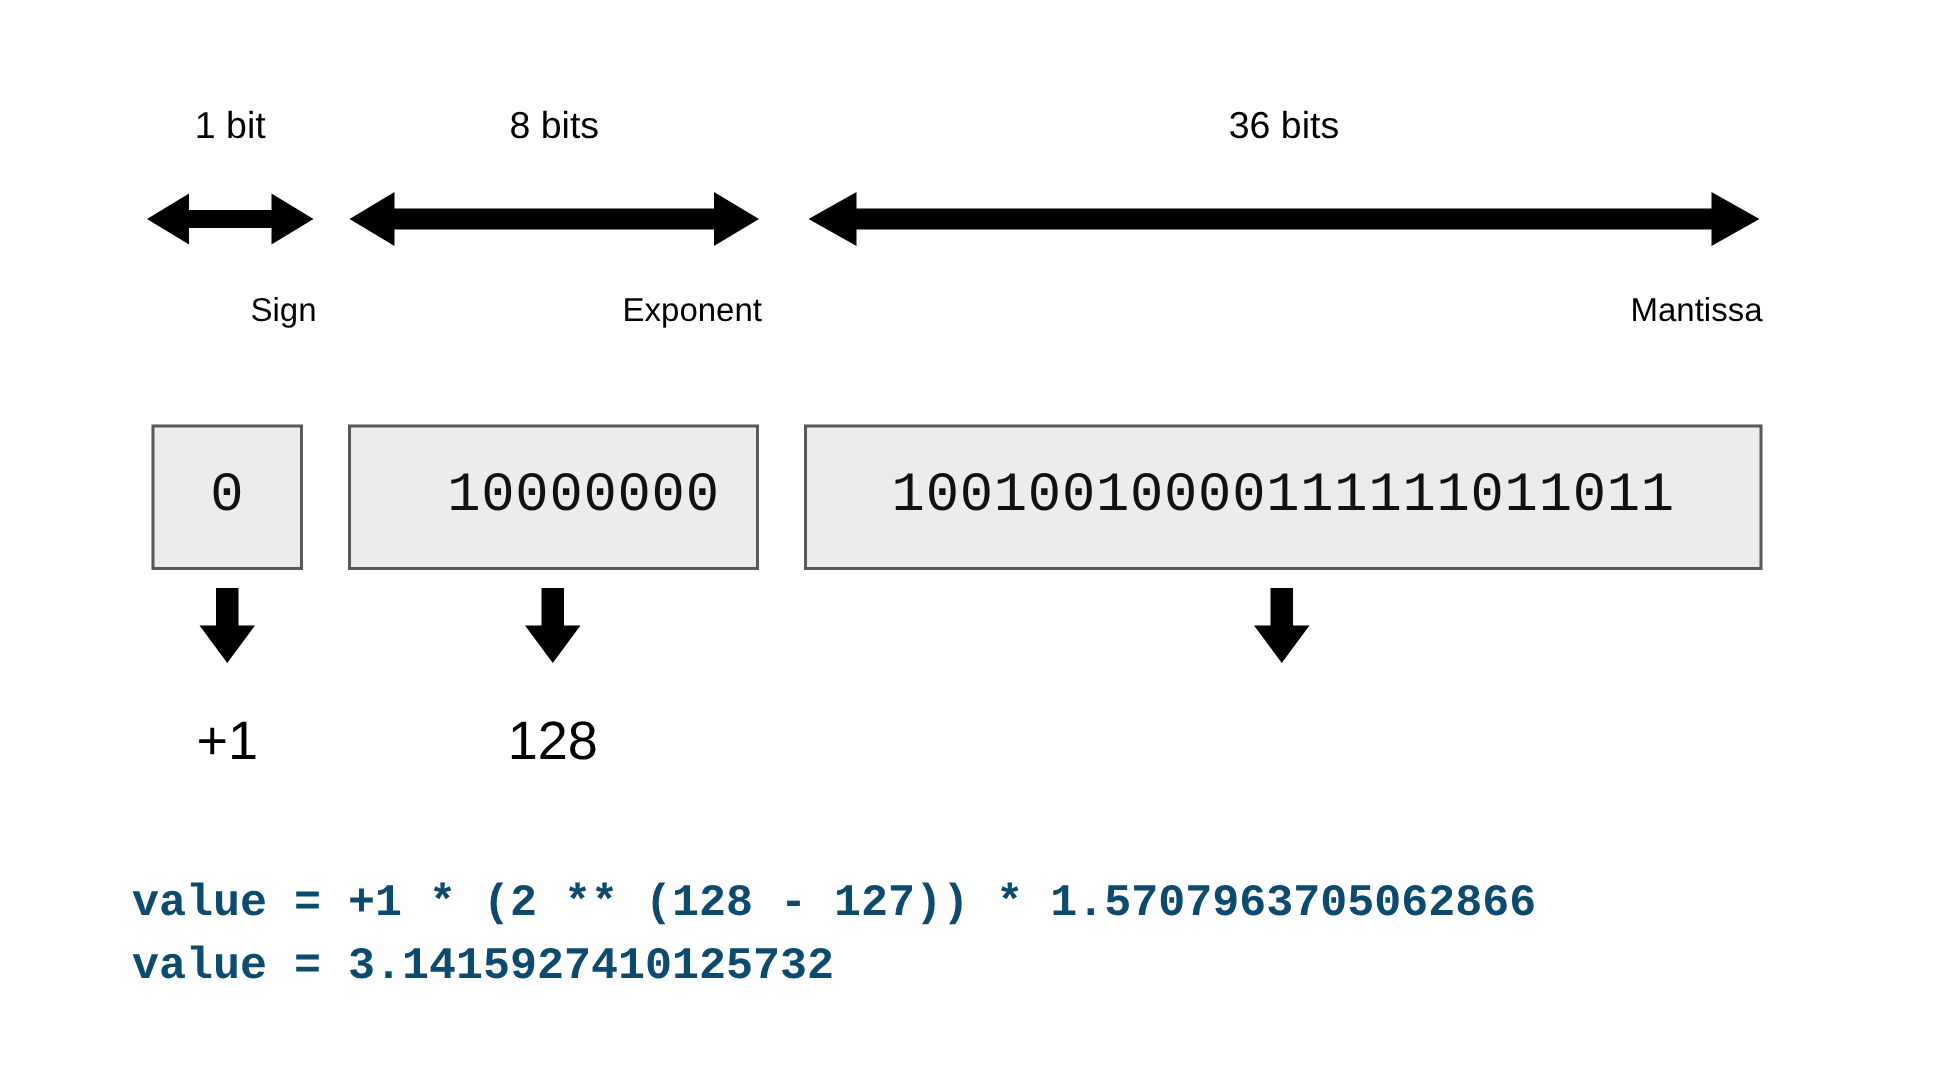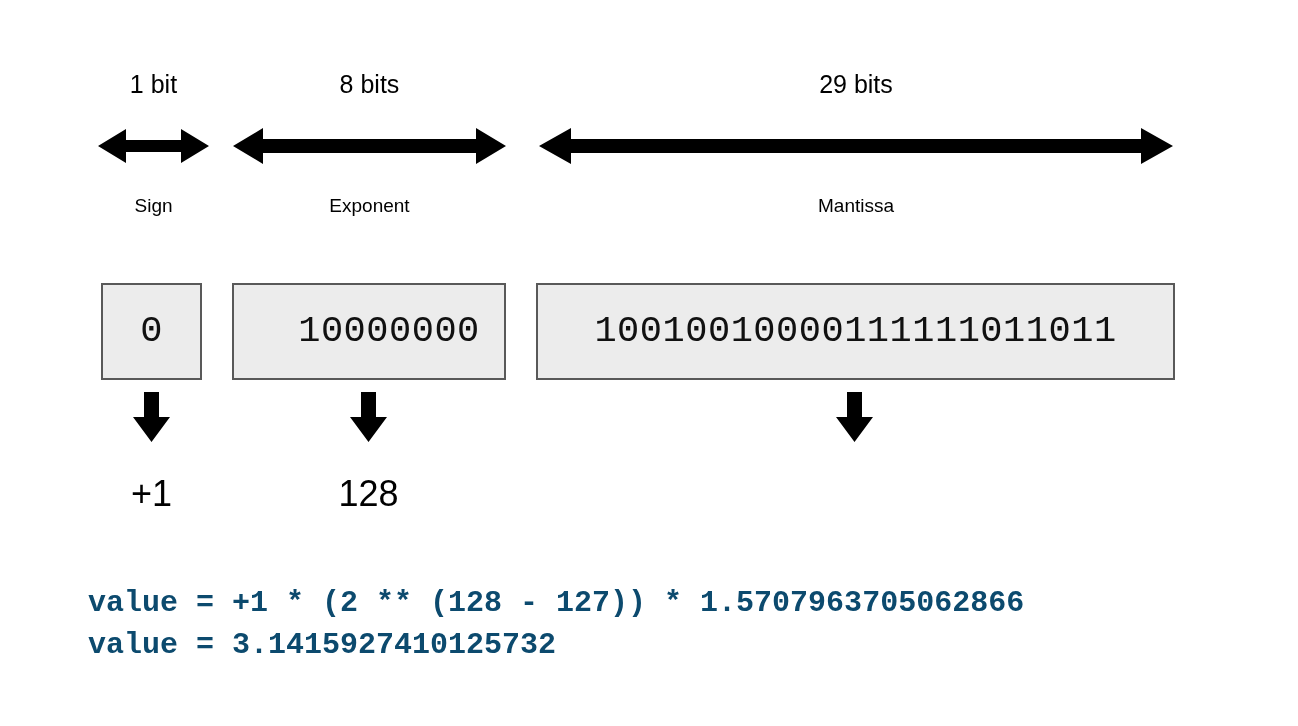--- a/index.html
+++ b/index.html
@@ -30,21 +30,21 @@
   
   .bitlabel,
   .fieldlabel {
     text-align: center;
     color: #000;
     font-family: "Liberation Sans", sans-serif;
     white-space: nowrap;
     line-height: 1;
   }
   .bitlabel { font-size: 25px; }
-  .fieldlabel { font-size: 19px; }
+  .fieldlabel { font-size: 22px; text-align: right; }
 
   
   .spanarrow { display: block; }
 
   
   .bitbox {
     background: #ececec;
     border: 2px solid #595959;
     box-sizing: border-box;
     display: flex;
@@ -83,21 +83,21 @@
 </style>
 </head>
 <body>
 
 <div class="stage">
 
   <div class="abs bitlabel" style="left:96px; top:72px; width:115px;">1 bit</div>
 
   <div class="abs bitlabel" style="left:231px; top:72px; width:277px;">8 bits</div>
 
-  <div class="abs bitlabel" style="left:537px; top:72px; width:638px;">29 bits</div>
+  <div class="abs bitlabel" style="left:537px; top:72px; width:638px;">36 bits</div>
 
   <div class="abs" style="left:96px; top:122px;">
     <svg class="spanarrow" width="115" height="48" viewBox="0 0 115 48" xmlns="http://www.w3.org/2000/svg">
       <path d="M2 24 L30 7 L30 18 L85 18 L85 7 L113 24 L85 41 L85 30 L30 30 L30 41 Z" fill="#000000"></path>
     </svg>
   </div>
 
   <div class="abs" style="left:231px; top:122px;">
     <svg class="spanarrow" width="277" height="48" viewBox="0 0 277 48" xmlns="http://www.w3.org/2000/svg">
       <path d="M2 24 L32 6 L32 17 L245 17 L245 6 L275 24 L245 42 L245 31 L32 31 L32 42 Z" fill="#000000"></path>

